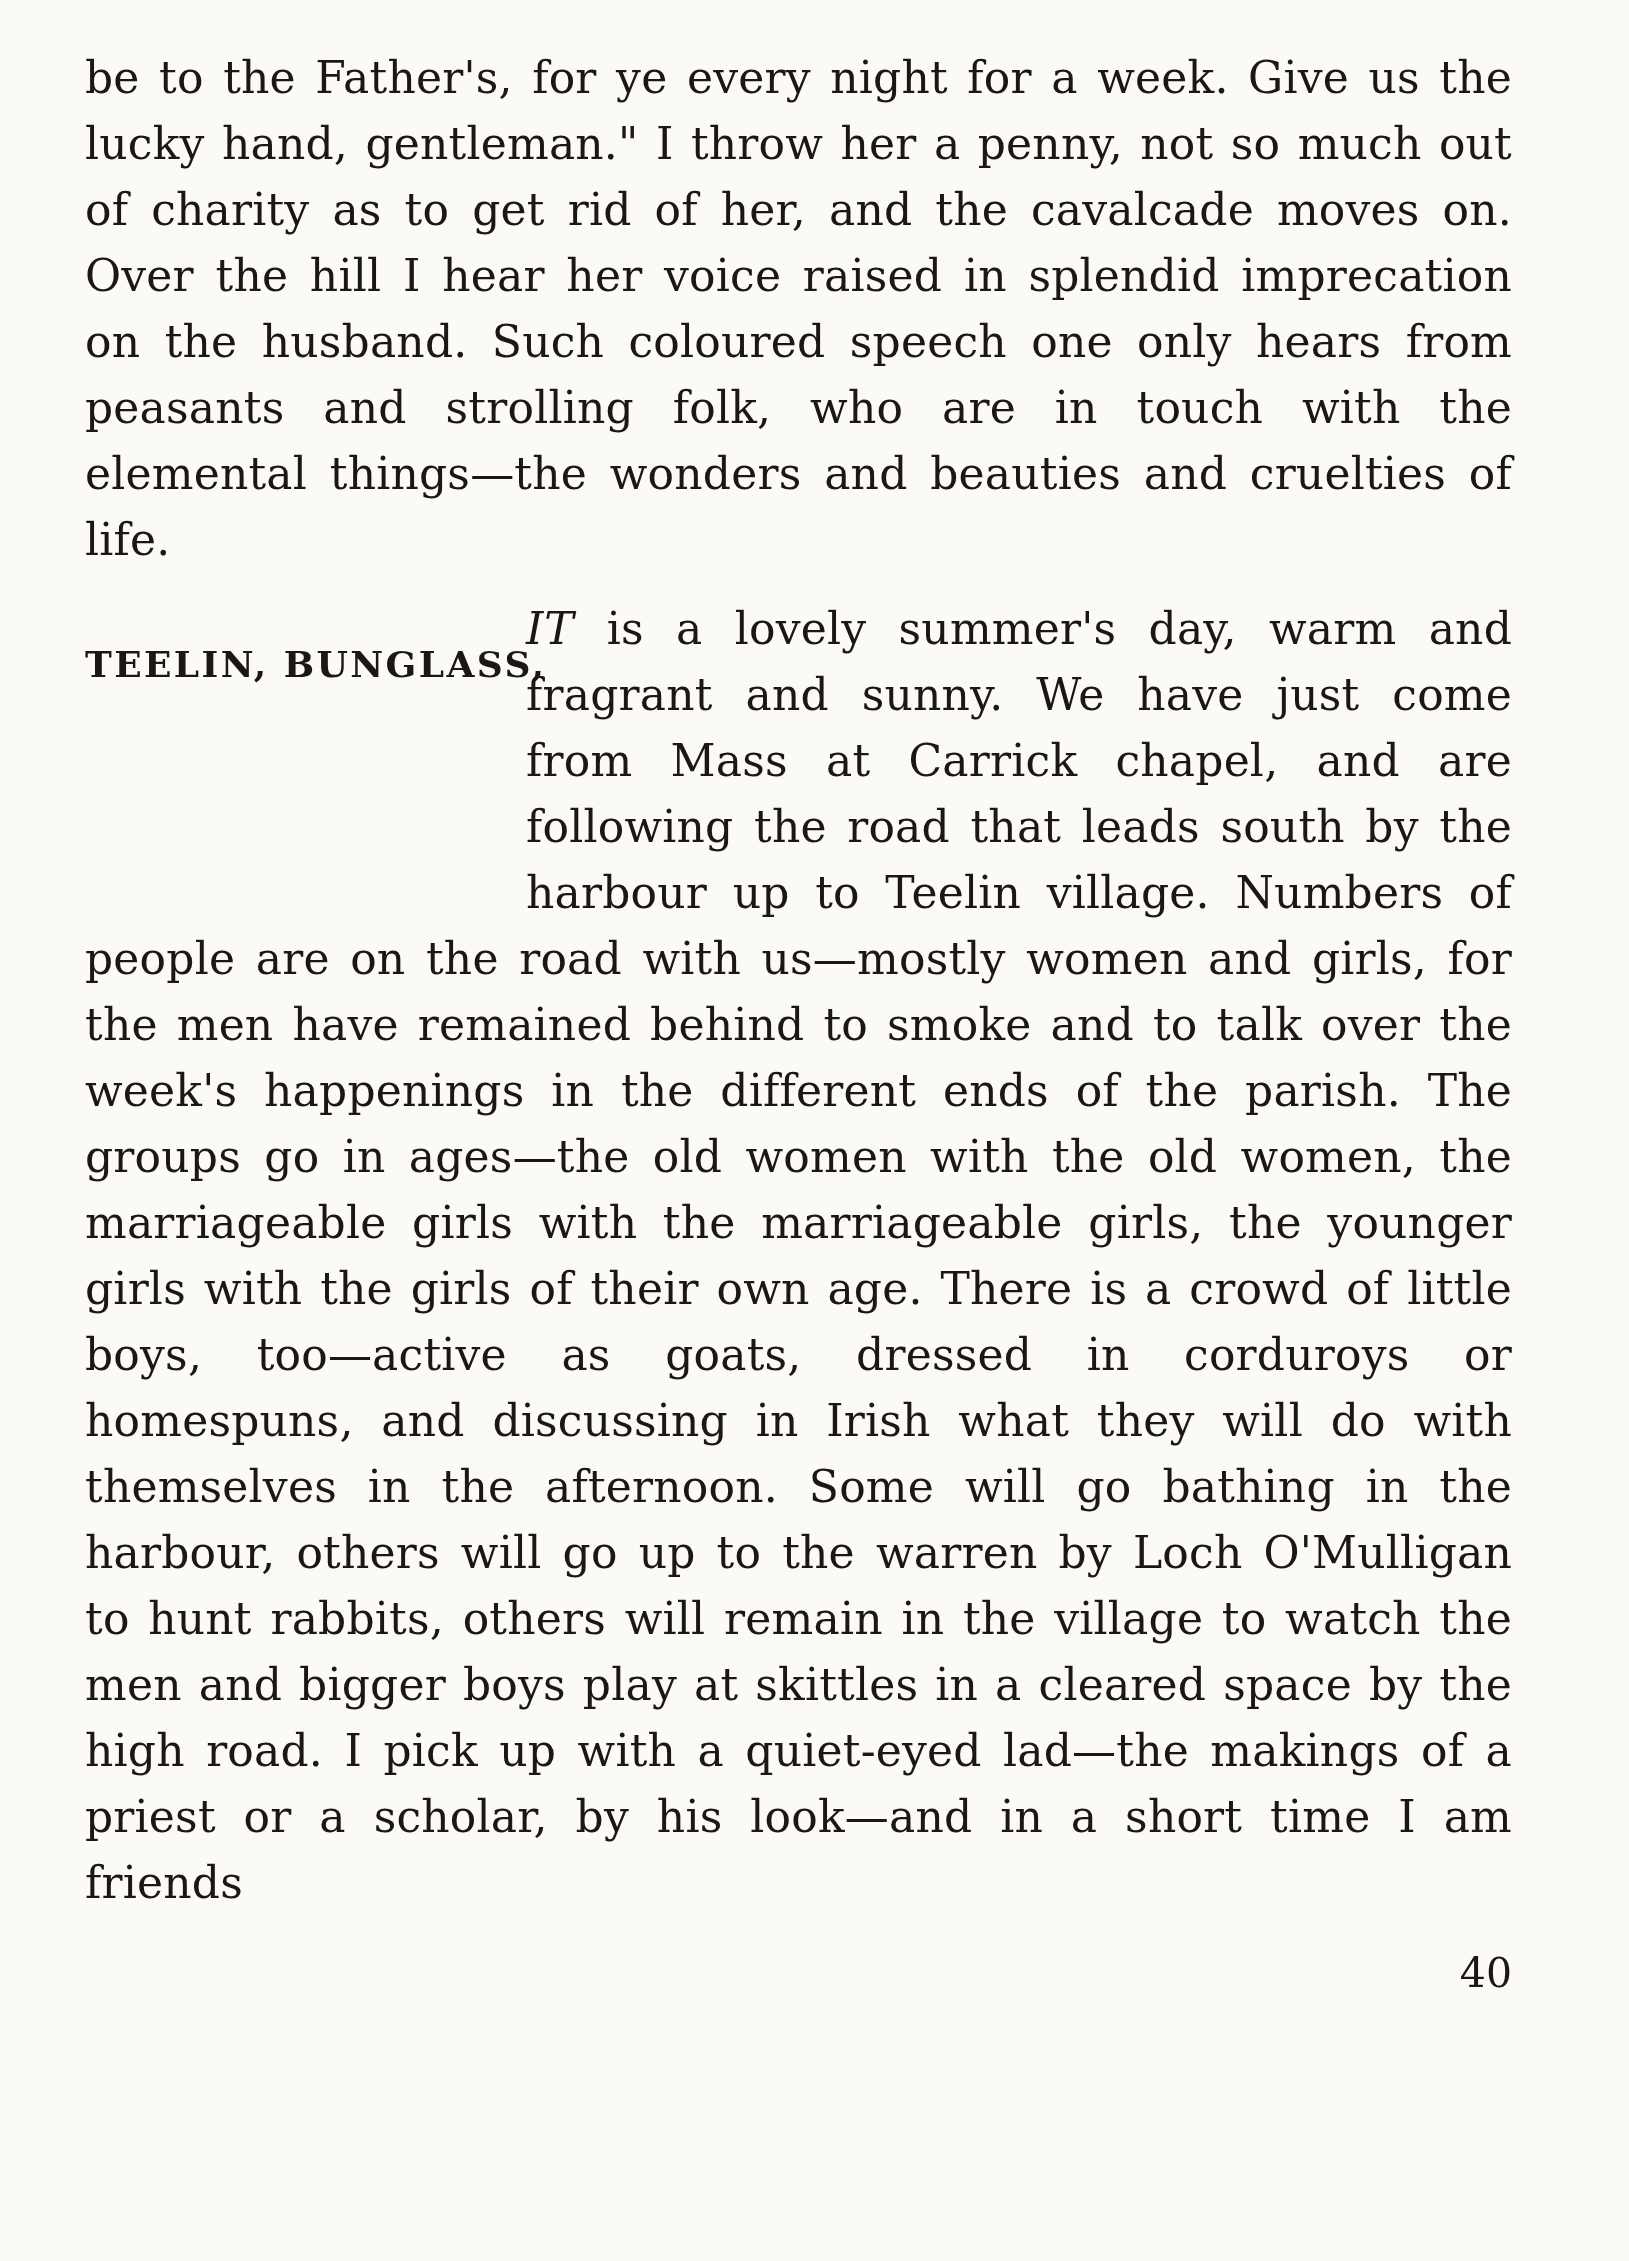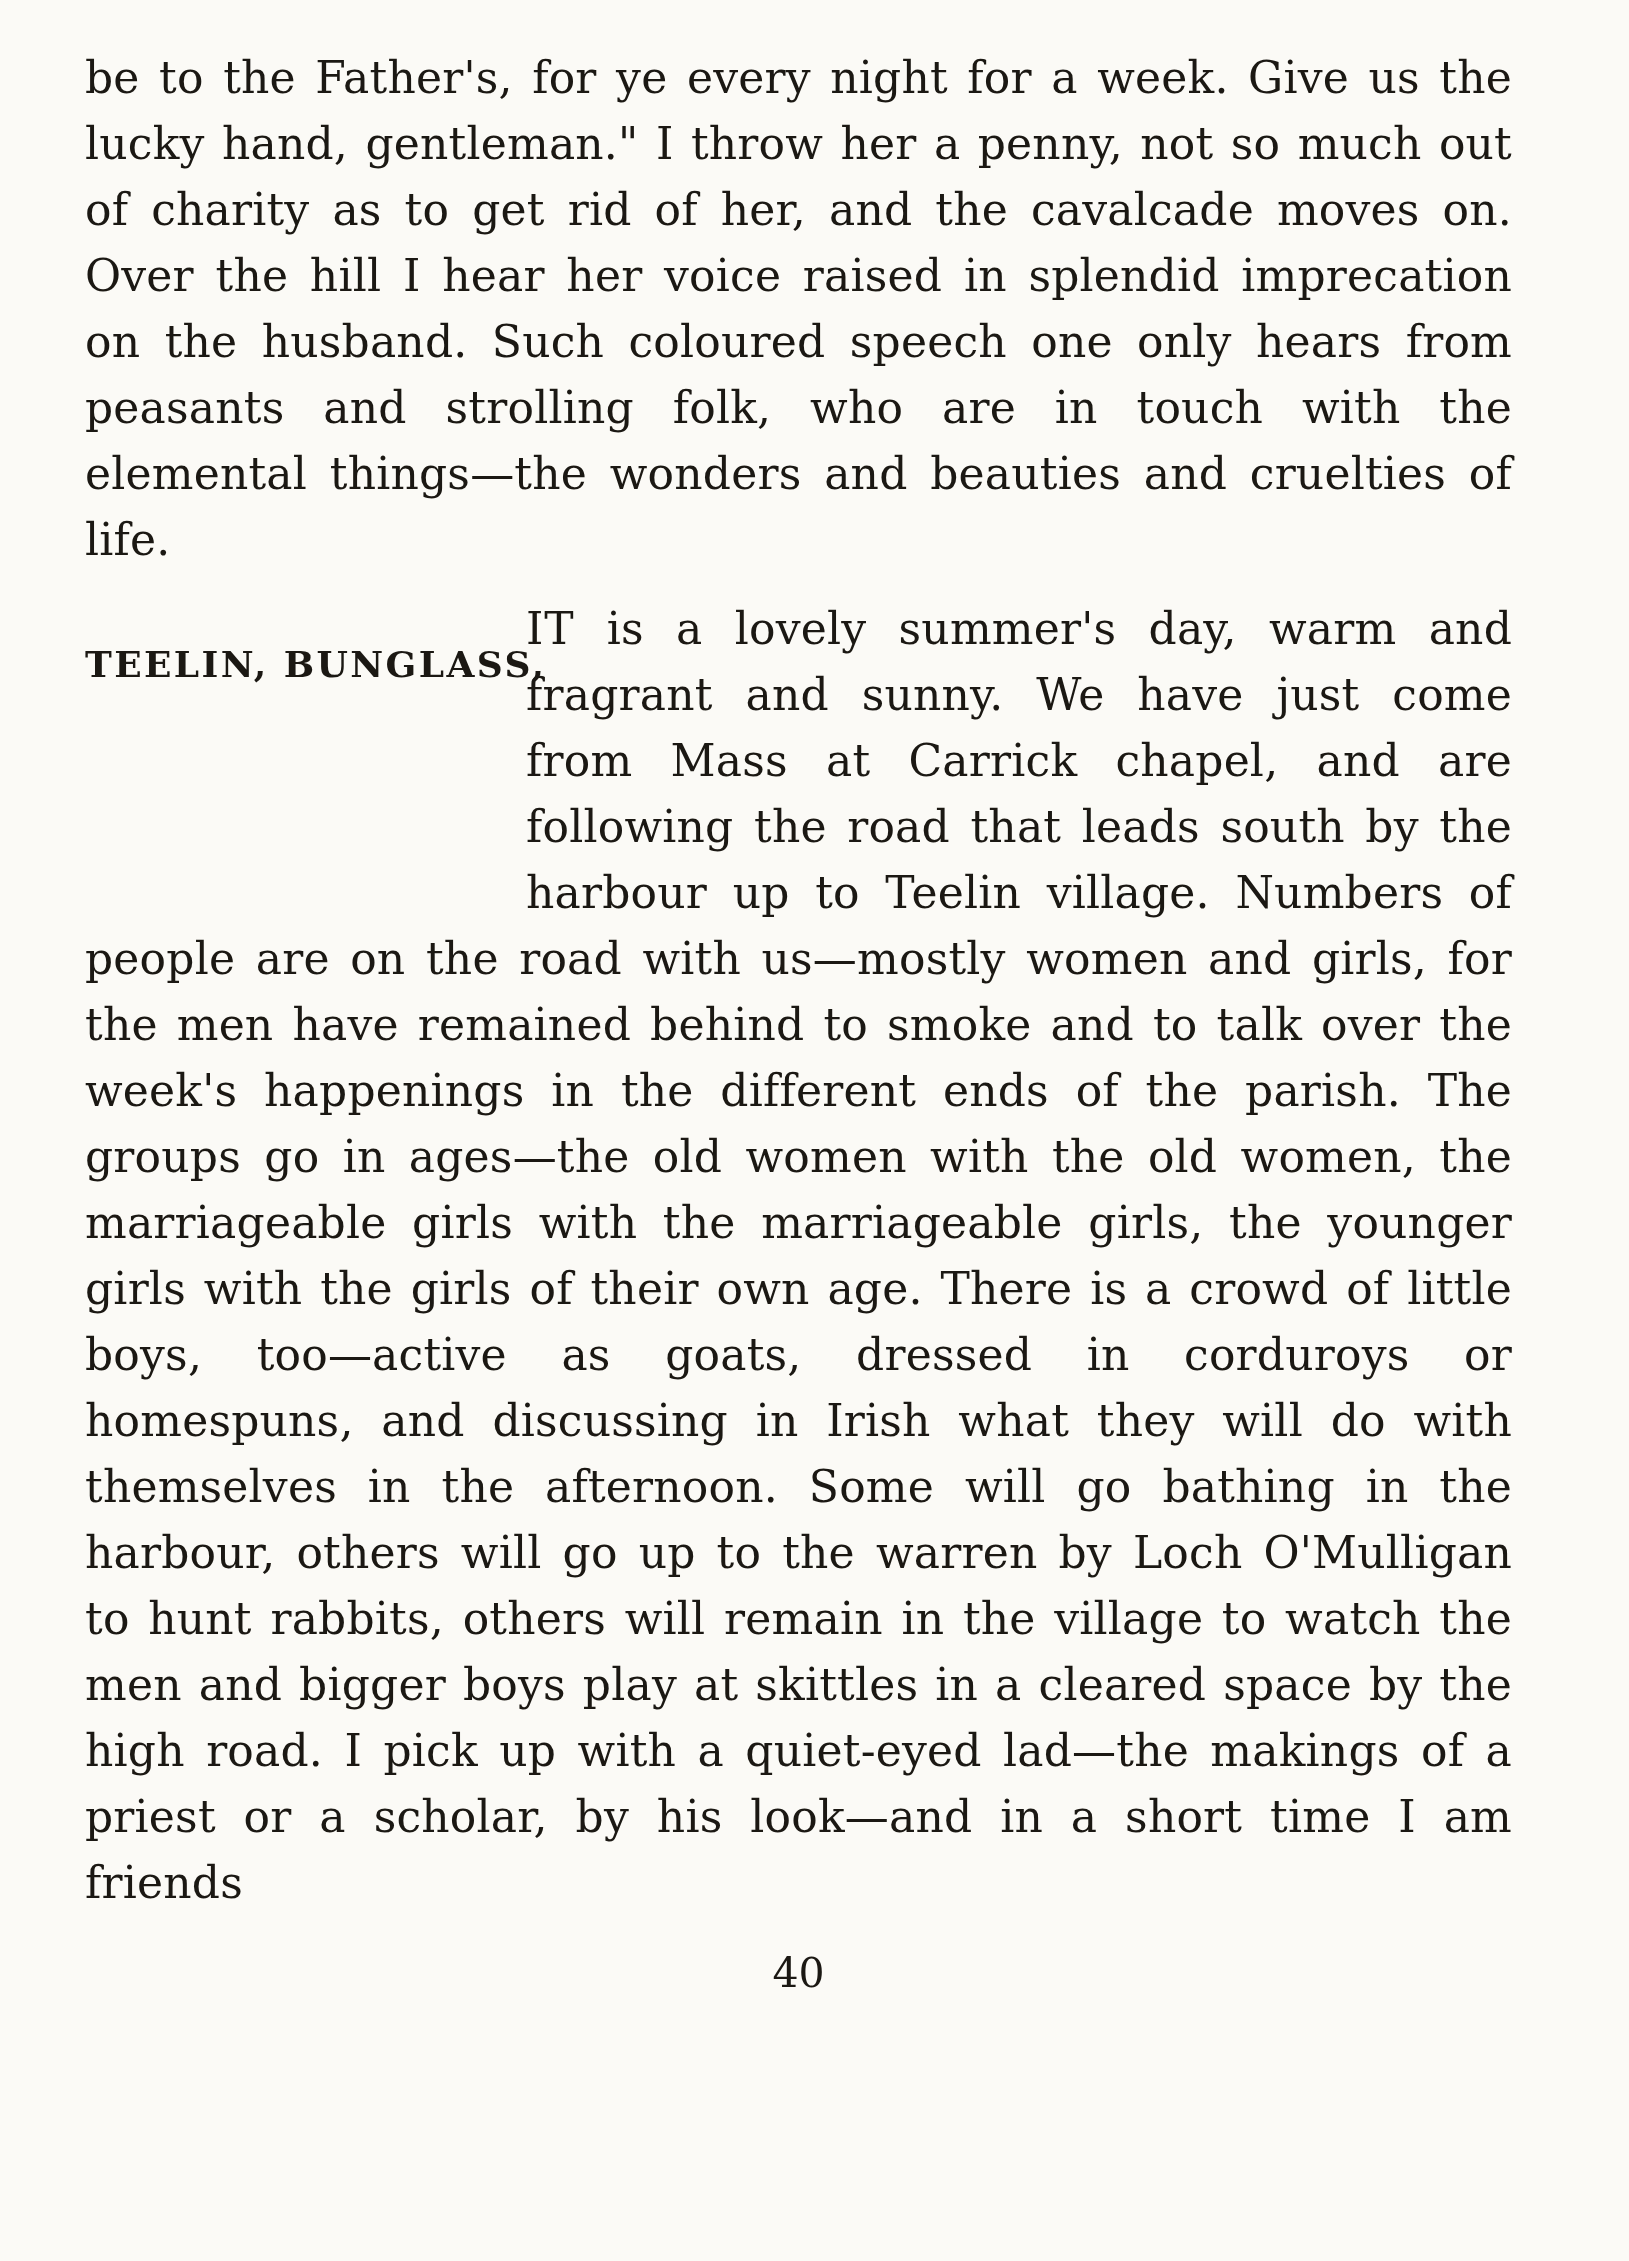--- a/index.html
+++ b/index.html
@@ -44,24 +44,25 @@
   }
   .heading-line {
     font-size: 36px;
     line-height: 73px;
     letter-spacing: 2.4px;
     color: #1b1813;
     white-space: nowrap;
   }
   .lead-word {
     letter-spacing: 0.9px;
+    font-style: italic;
   }
   .page-number {
     clear: both;
-    text-align: center;
+    text-align: right;
     font-size: 41px;
     line-height: 47px;
     margin-top: 34px;
     color: #1b1813;
   }
 </style>
 </head>
 <body>
 
 <div class="page">

